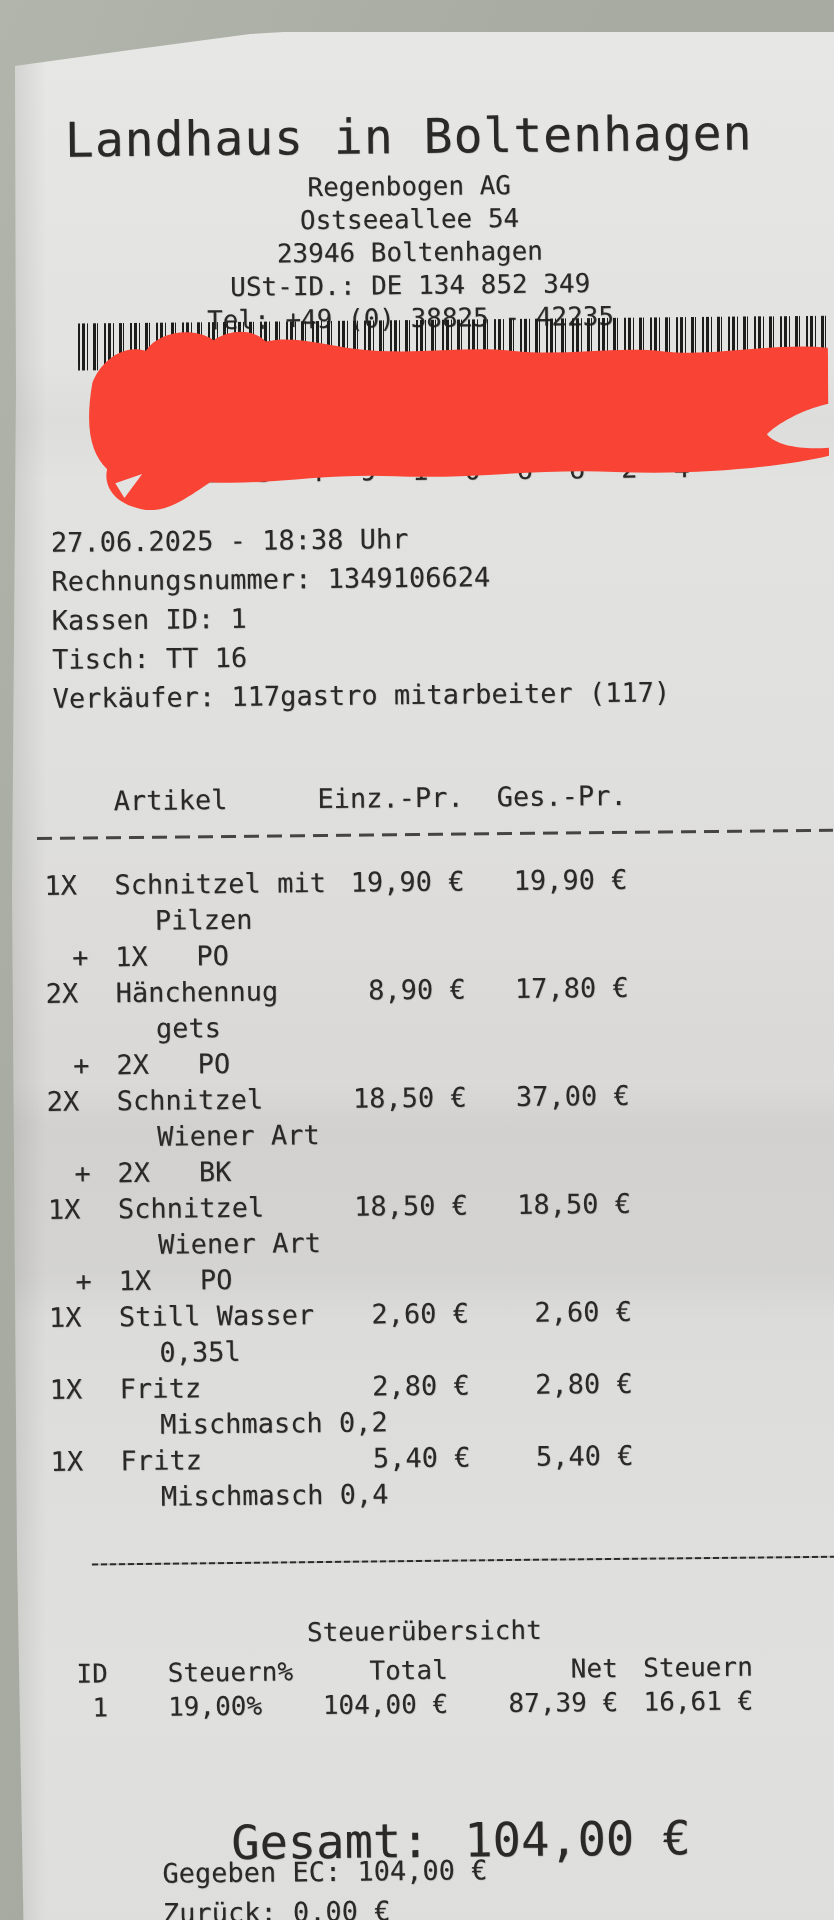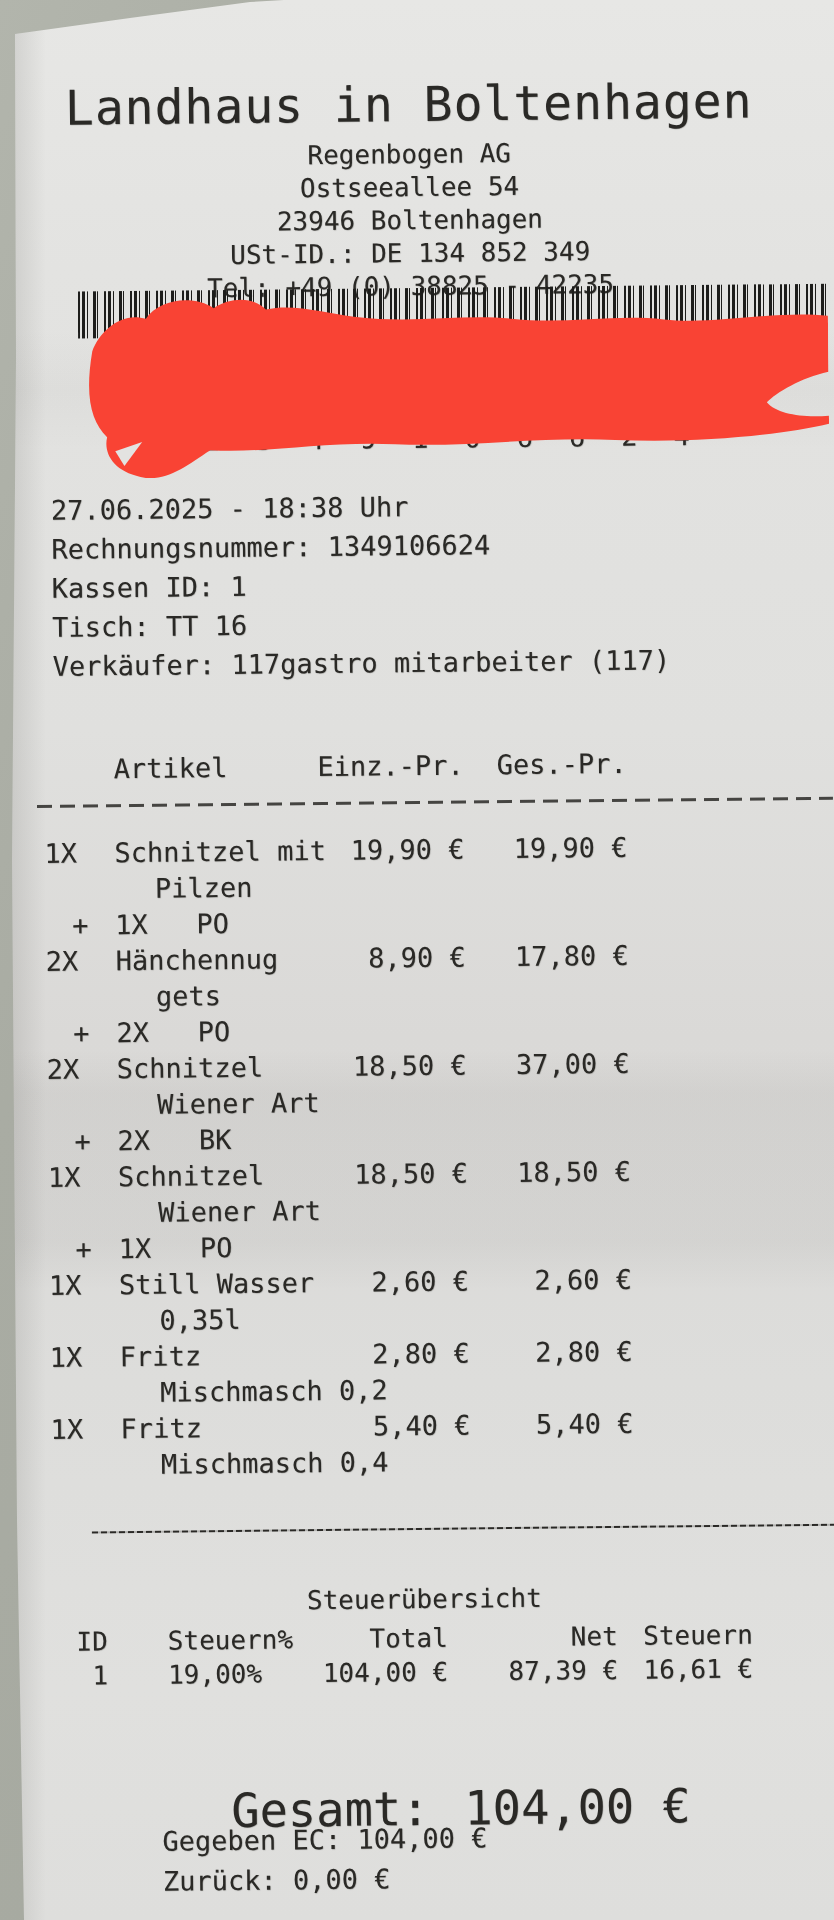--- a/index.html
+++ b/index.html
@@ -7,20 +7,21 @@
   body {
     position:relative; overflow:hidden;
     background:#a9aca3;
     background-image:linear-gradient(115deg,#b2b5ac 0%,#a9aca3 30%,#a3a69d 100%);
     font-family:"DejaVu Sans Mono", monospace;
   }
   .paper {
     position:absolute; inset:0;
     clip-path:polygon(15px 34px,130px 18px,250px 2px,420px -8px,834px -14px,834px 1920px,24px 1920px,17px 1520px,12px 860px,16px 360px);
     background:linear-gradient(180deg,#e7e7e5 0%,#e3e3e1 14%,#e0e0de 38%,#dad9d7 54%,#dddddb 72%,#e0e0de 88%,#dededc 100%);
+    margin-top:32px;
   }
   .edge-shade { position:absolute; top:0; bottom:0; left:0; width:46px;
     background:linear-gradient(90deg,rgba(70,70,64,.18),rgba(70,70,64,0)); }
   .crease { position:absolute; left:0; right:0; height:240px; top:1050px;
     background:linear-gradient(180deg,rgba(60,58,52,0) 0,rgba(60,58,52,.055) 18%,rgba(60,58,52,.05) 80%,rgba(60,58,52,0) 100%); }
   .crease2 { position:absolute; left:0; right:0; height:120px; top:330px;
     background:linear-gradient(180deg,rgba(60,58,52,0),rgba(60,58,52,.03) 50%,rgba(60,58,52,0)); }
 
   .ink { color:#2a2926; text-shadow:.5px .5px .8px rgba(38,36,32,.35); }
   .content { position:absolute; inset:0; transform:rotate(-0.6deg); transform-origin:420px 900px; }

